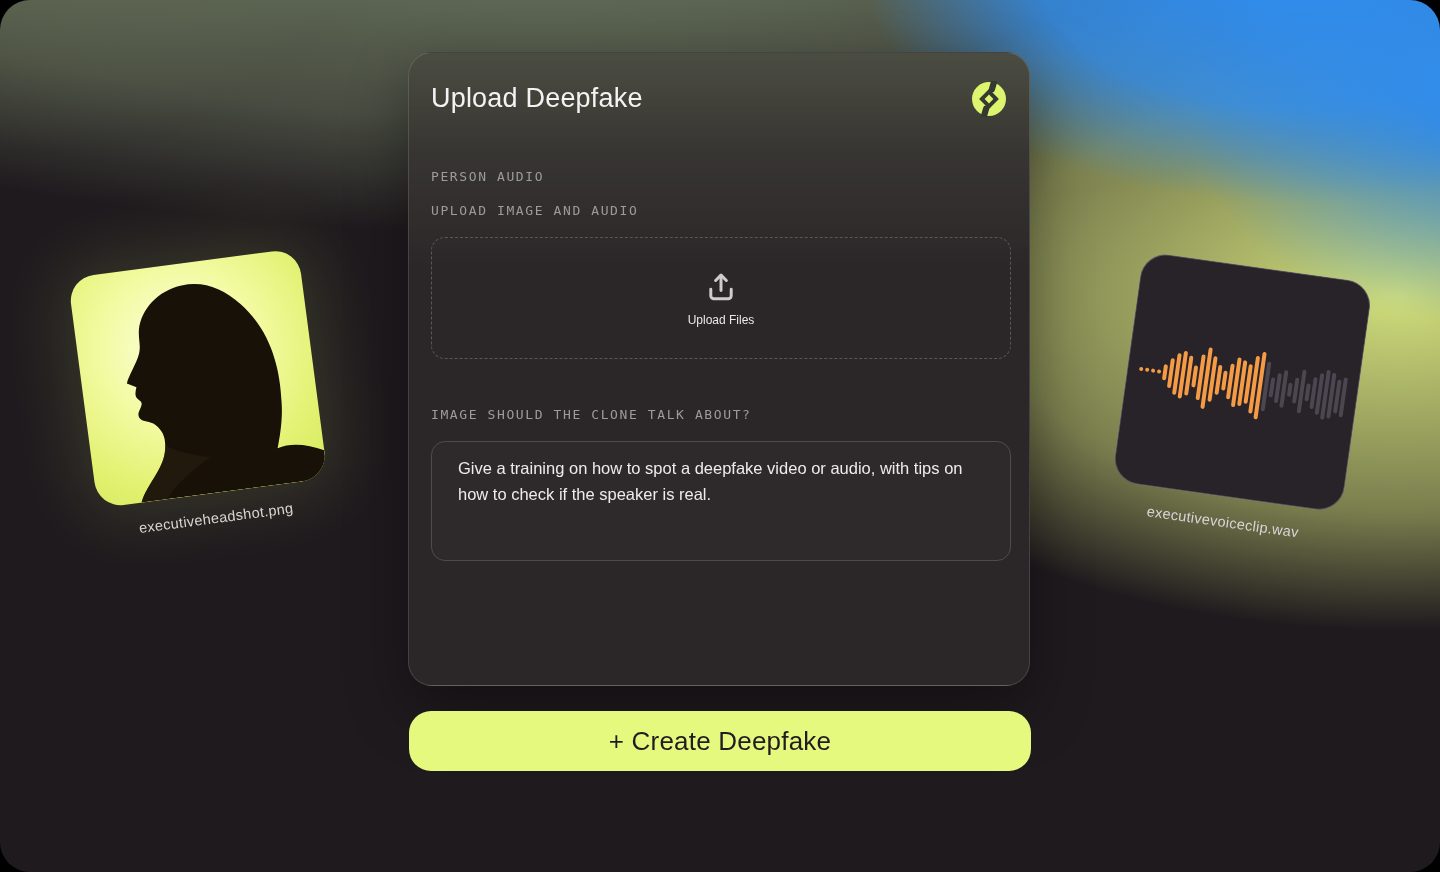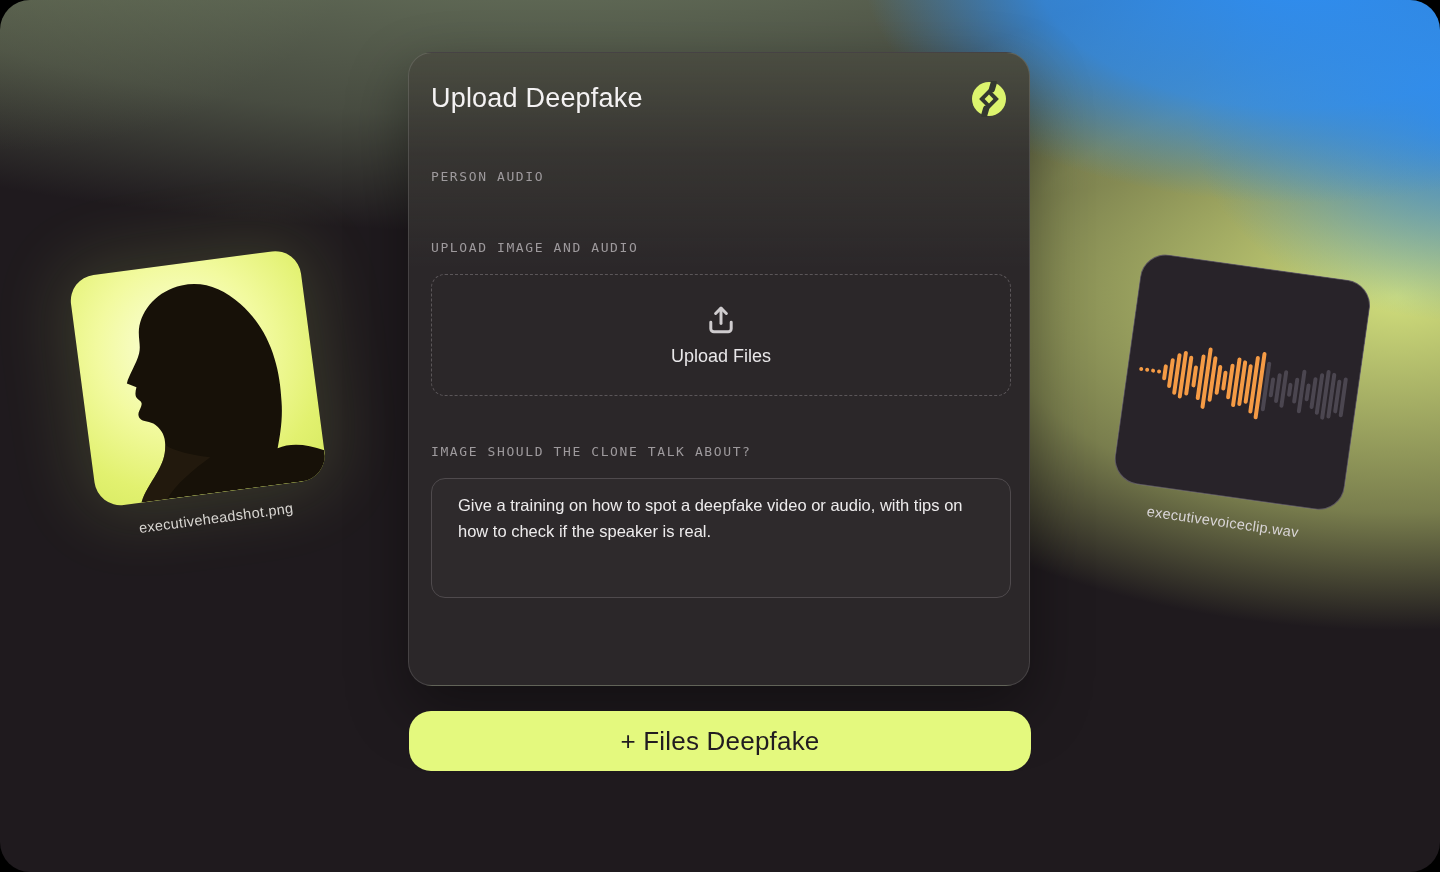--- a/index.html
+++ b/index.html
@@ -31,41 +31,41 @@
   .card-header { display:flex; align-items:flex-start; justify-content:space-between; }
   .card-title { color:#f4f2f3; font-size:27px; font-weight:500; letter-spacing:.2px; padding-top:8px; }
   .brand { width:36px; height:36px; margin-top:6px; }
 
   .field-label {
     font-family:"DejaVu Sans Mono", monospace;
     color:#9e9a9d; font-size:13px; letter-spacing:1.6px;
     display:block;
   }
   .lbl-person { margin-top:52px; }
-  .lbl-upload { margin-top:56px; }
+  .lbl-upload { margin-top:19px; }
   .lbl-topic  { margin-top:48px; }
 
   .text-input {
     display:block; width:580px; margin-top:19px;
     background:rgba(255,255,255,.015);
     border:1px solid #4f4a4d; border-radius:14px;
     color:#edebec; font-size:16.5px; font-family:"Liberation Sans", sans-serif;
     outline:none;
   }
   input.text-input { height:49px; padding:0 26px; }
   textarea.text-input { height:120px; padding:13px 26px; line-height:26px; resize:none; }
 
   .dropzone {
     width:580px; height:122px; margin-top:19px;
     border:1px dashed #5b5659; border-radius:14px;
     display:flex; flex-direction:column; align-items:center; justify-content:center;
     gap:9px; cursor:pointer;
   }
   .upload-glyph { width:34px; height:34px; }
-  .upload-text { color:#e9e7e9; font-size:18px;text-align:right; }
+  .upload-text { color:#e9e7e9; font-size:12px;text-align:right; }
 
   
   .cta {
     position:absolute; left:409px; top:711px; width:622px; height:60px;
     background:#e4f97e; color:#211c20;
     border:none; border-radius:22px;
     font-family:"Liberation Sans", sans-serif; font-size:26px; font-weight:500;
     cursor:pointer; letter-spacing:.2px;
   }
 
@@ -127,21 +127,21 @@
         <path d="M8.2 7.4 L12 3.6 L15.8 7.4"></path>
         <path d="M4.8 13.5 v4.6 a2.2 2.2 0 0 0 2.2 2.2 h10 a2.2 2.2 0 0 0 2.2 -2.2 v-4.6"></path>
       </svg>
       <div class="upload-text">Upload Files</div>
     </div>
 
     <label class="field-label lbl-topic">IMAGE SHOULD THE CLONE TALK ABOUT?</label>
     <textarea class="text-input" style="">Give a training on how to spot a deepfake video or audio, with tips on how to check if the speaker is real.</textarea>
   </section>
 
-  <button class="cta">+ Files Deepfake</button>
+  <button class="cta">+ Create Deepfake</button>
 
   <div class="attachment attach-left">
     <div class="tile">
       <svg class="silhouette" viewBox="0 0 232 232" aria-hidden="true">
         <path fill="#171108" d="M112 22
              C 88 24, 69 40, 64 60
              C 62 70, 64 76, 61 84
              C 57 94, 48 104, 45 112
              L 54 117
              C 52 122, 51 126, 54 129

